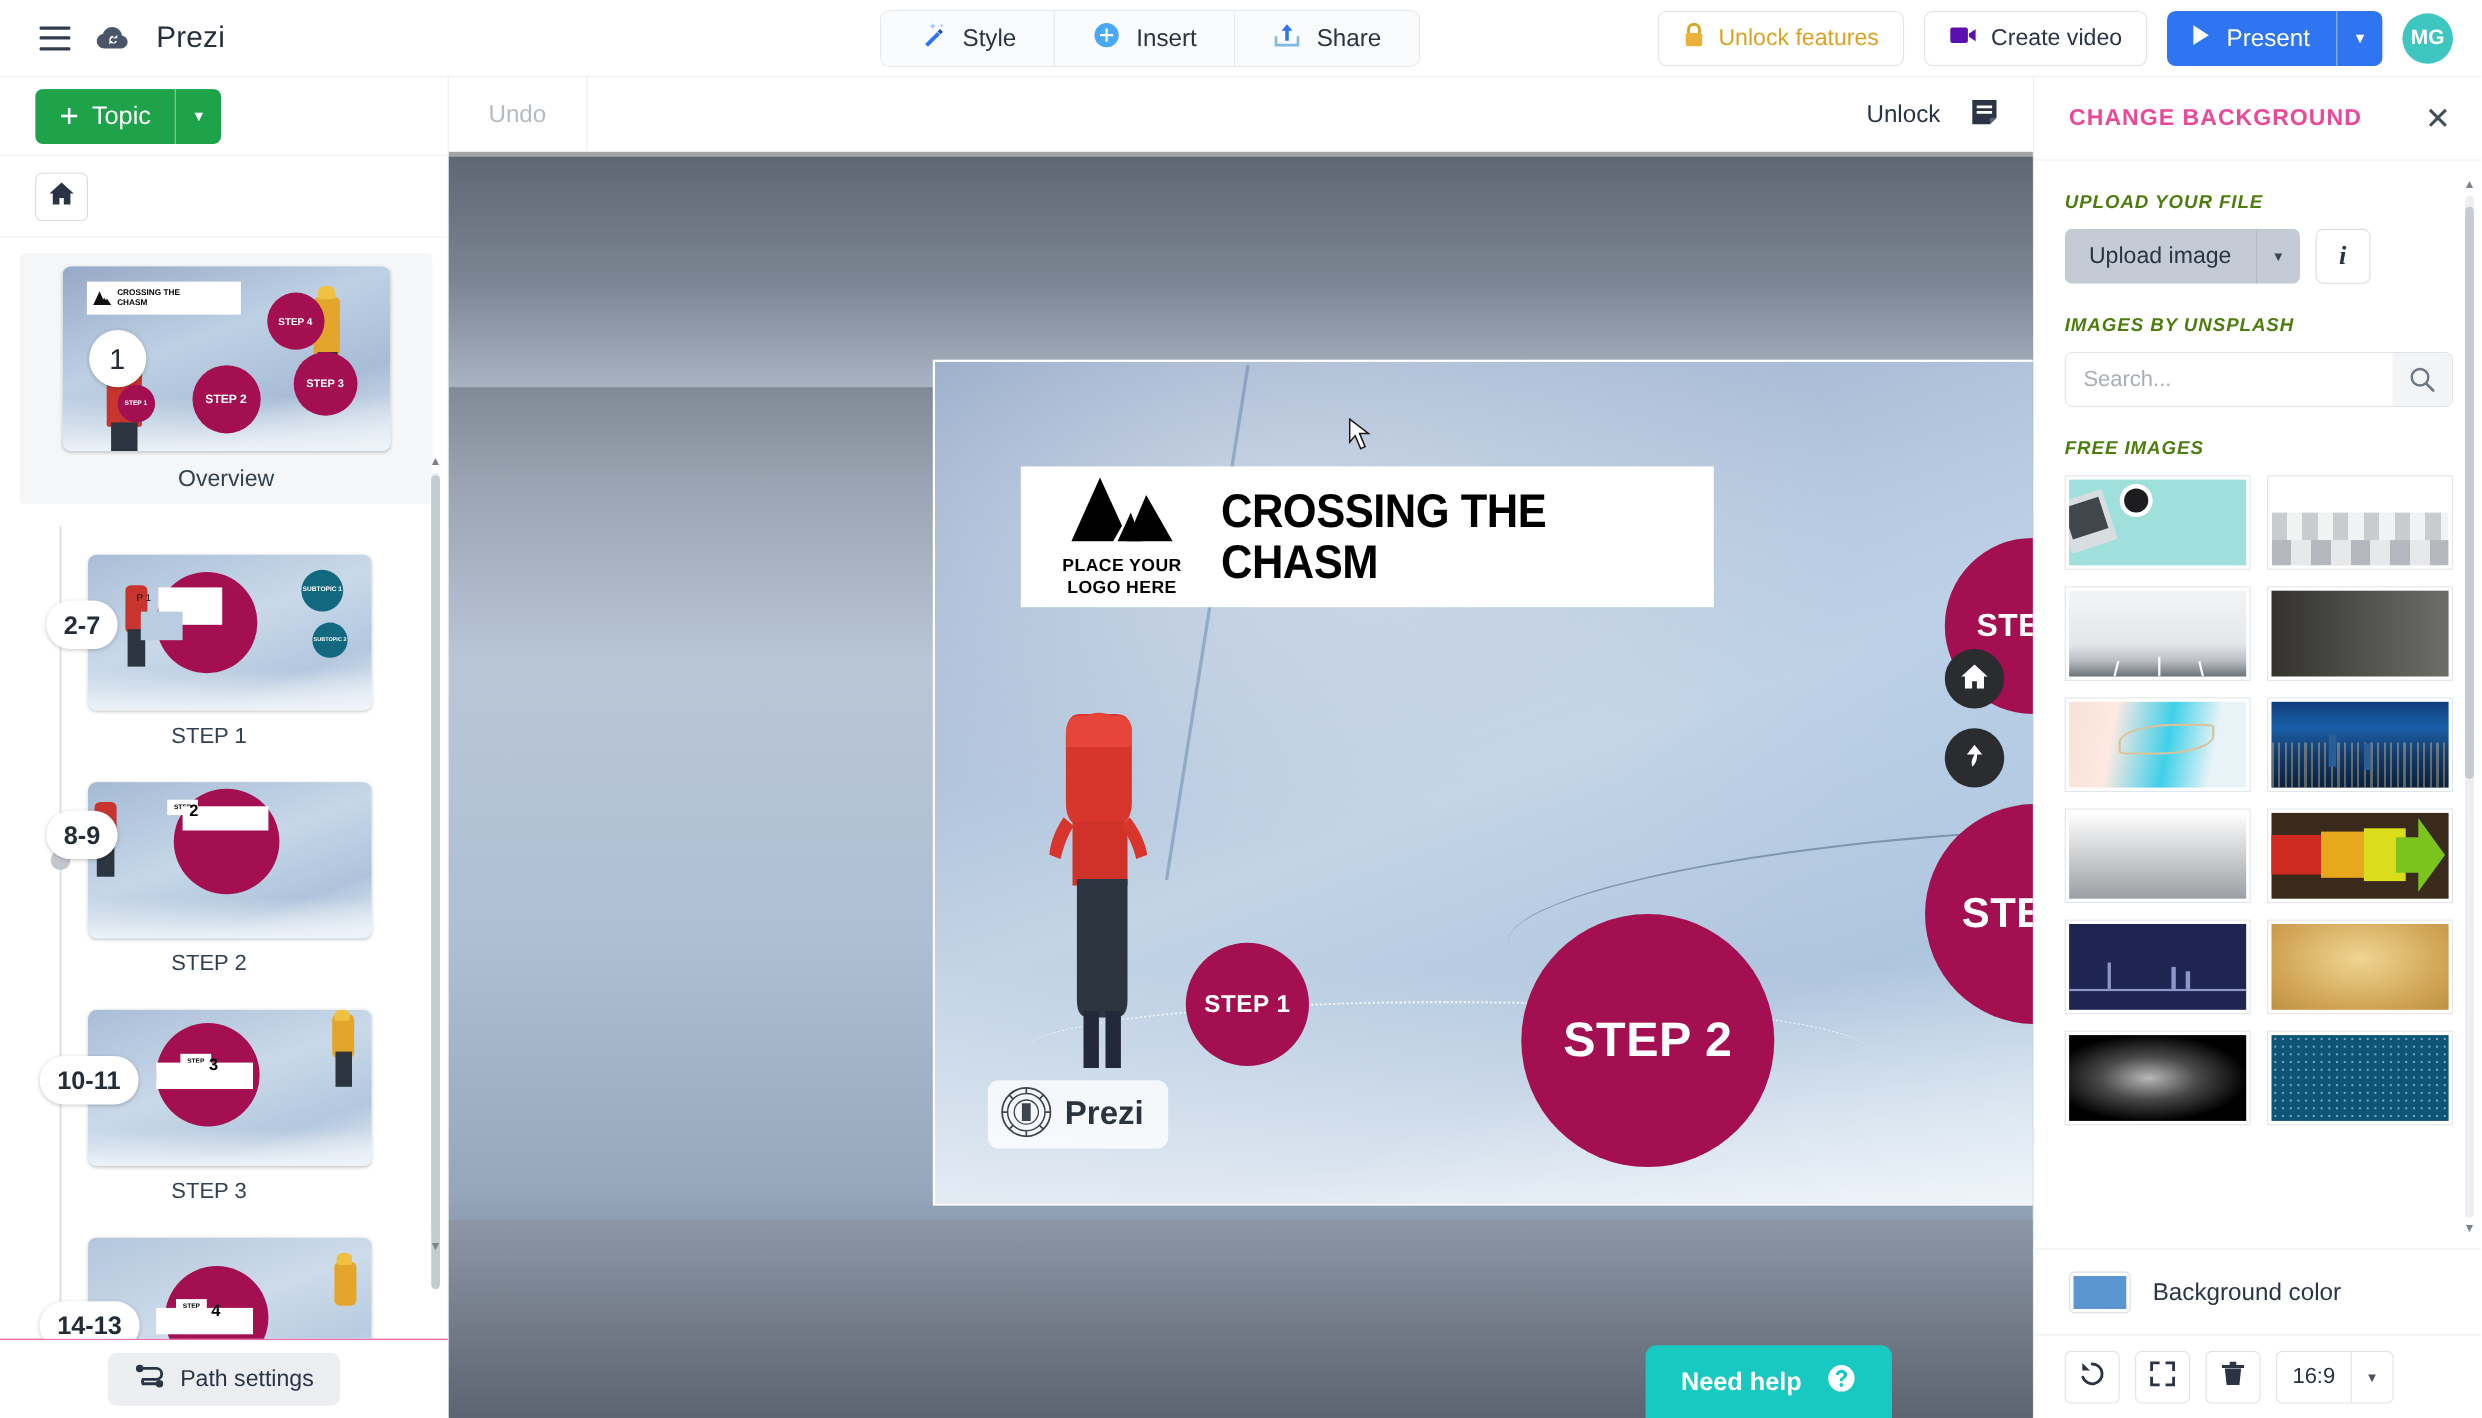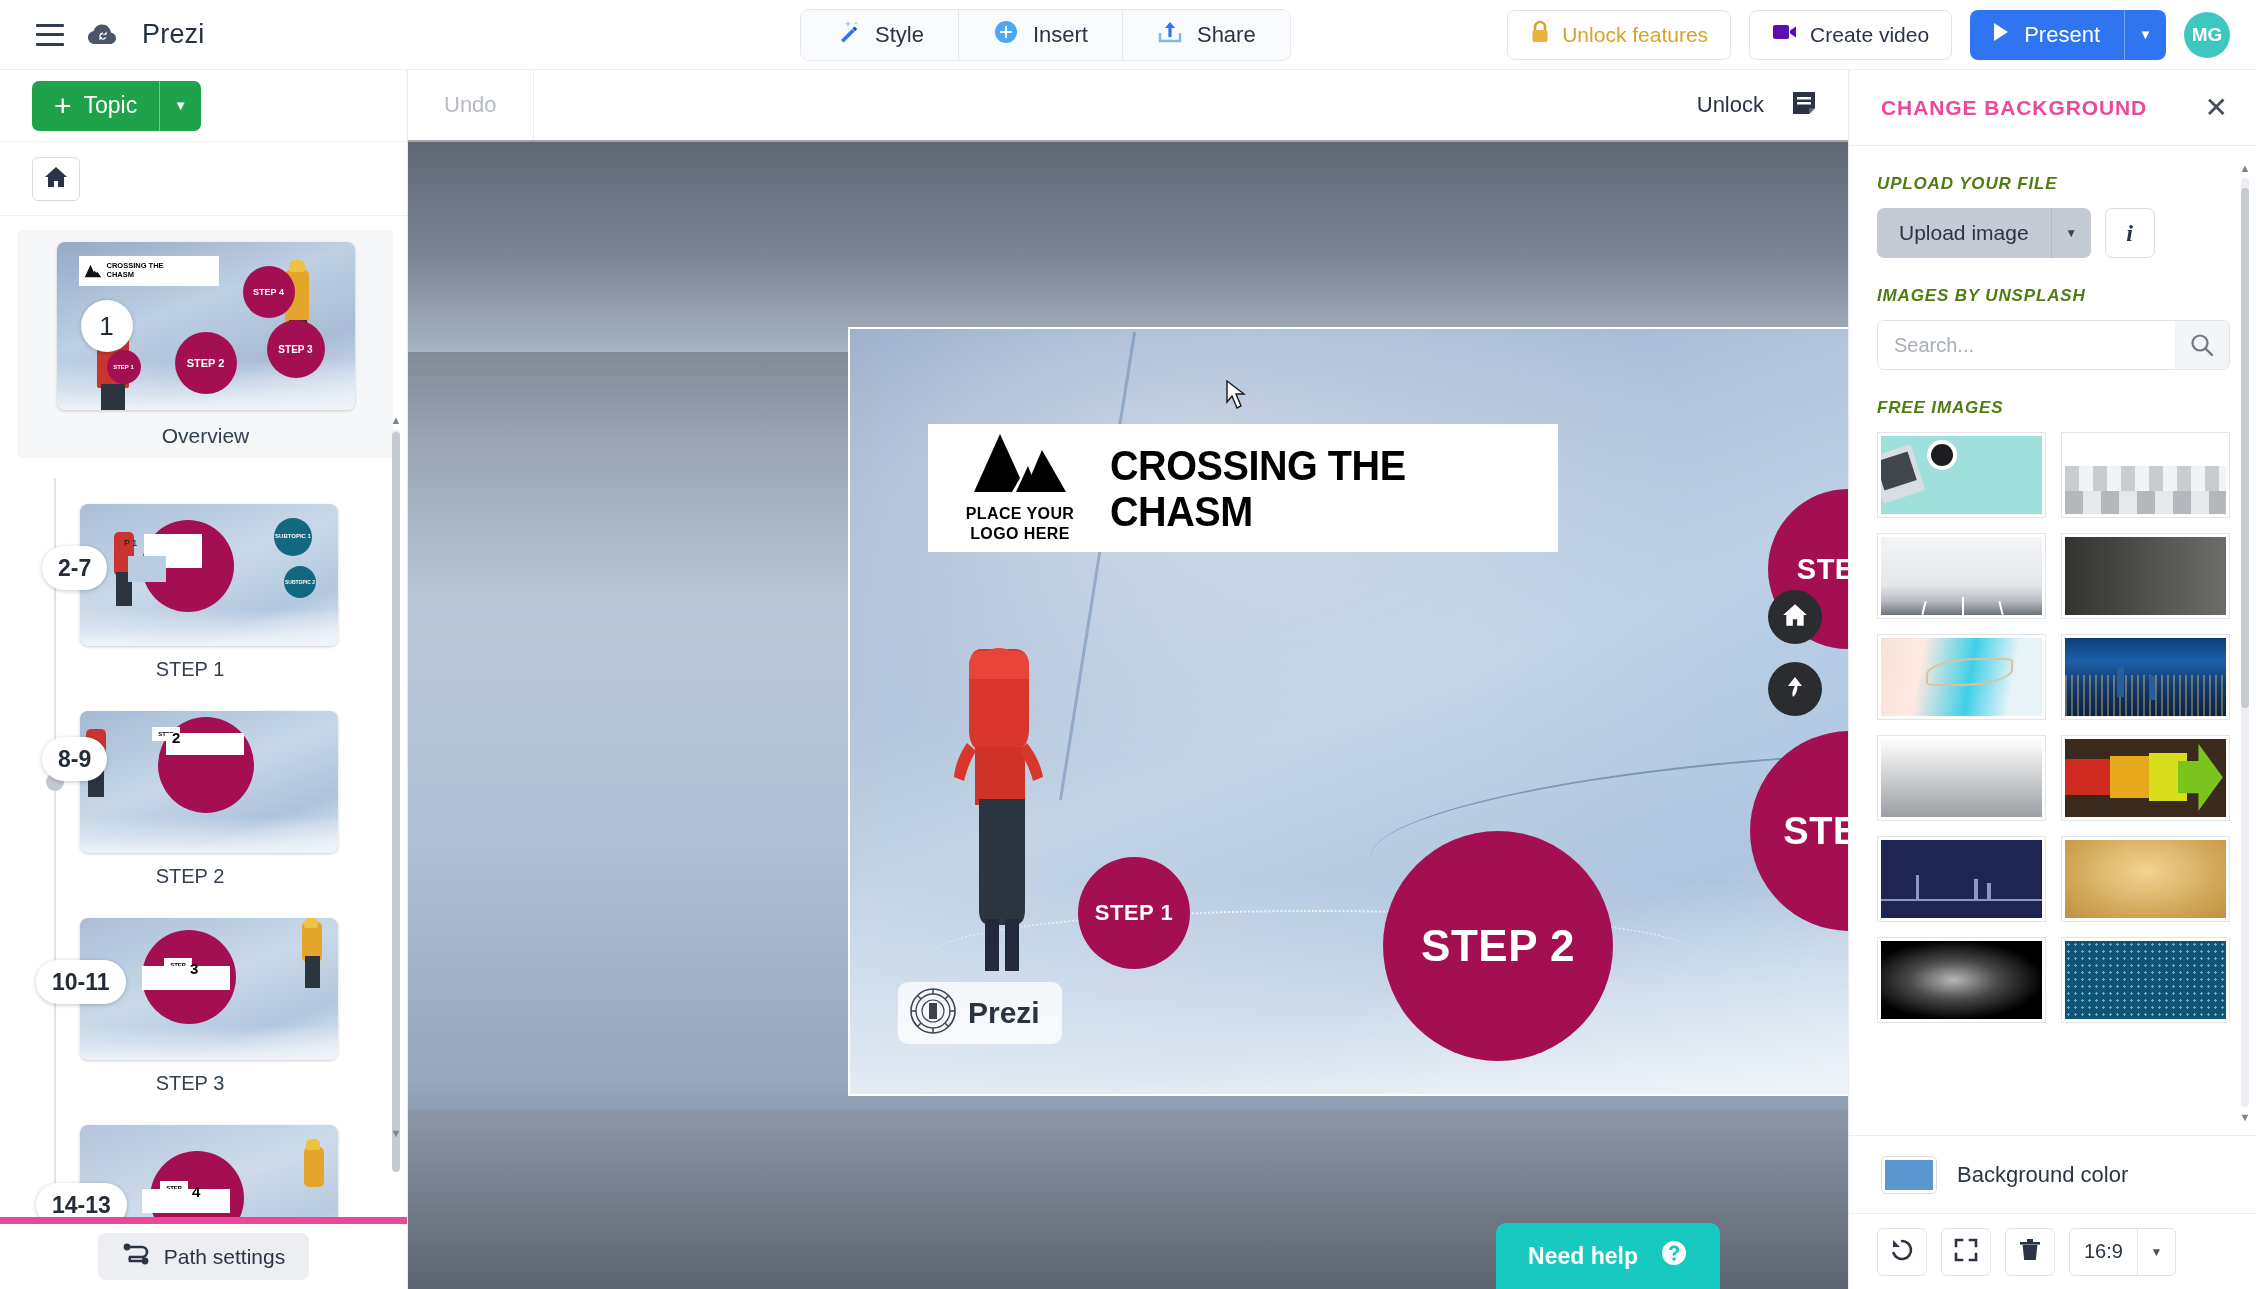--- a/index.html
+++ b/index.html
@@ -120,31 +120,31 @@
   }
   .badge-ov { width: 52px; height: 52px; border-radius: 50%; left: 24px; top: 58px; font-size: 26px; font-weight: normal; }
   .badge-range { height: 44px; padding: 0 16px; left: -38px; top: 44px; }
 
   
   .lp-scroll { position: absolute; right: 4px; top: 196px; width: 14px; bottom: 76px; }
   .lp-scroll .arrow-up, .lp-scroll .arrow-down { width: 14px; height: 16px; display: flex; align-items: center; justify-content: center; color: #7b838d; font-size: 11px; cursor: pointer; }
   .lp-scroll .track { position: absolute; top: 18px; bottom: 18px; left: 3px; width: 8px; background: #eceef1; border-radius: 4px; }
   .lp-scroll .thumbbar { position: absolute; top: 20px; left: 3px; width: 8px; height: 740px; background: #c6cbd1; border-radius: 4px; cursor: pointer; }
 
-  .lp-bottom { height: 72px; border-top: 7px solid #ec4899; display: flex; align-items: center; justify-content: center; background: #fff; }
+  .lp-bottom { height: 72px; border-top: 1px solid #ec4899; display: flex; align-items: center; justify-content: center; background: #fff; }
   .path-settings {
     display: flex; align-items: center; gap: 14px; background: #eceef1;
     border-radius: 8px; padding: 10px 24px; font-size: 21px; color: #2b3445; cursor: pointer;
   }
 
   
   .canvas-col { flex: 1; display: flex; flex-direction: column; min-width: 0; position: relative; }
   .canvas-toolbar {
     height: 72px; background: #fff; display: flex; align-items: center;
-    border-bottom: 2px solid #a3a3a3; position: relative; z-index: 20;
+    border-bottom: 4px solid #a3a3a3; position: relative; z-index: 20;
   }
   .undo-btn { font-size: 22px; color: #b6bbc2; padding: 0 36px; height: 100%; display: flex; align-items: center; border-right: 1px solid #ededf0; cursor: default; }
   .ct-right { margin-left: auto; display: flex; align-items: center; gap: 26px; padding-right: 30px; }
   .layout-btn { font-size: 22px; color: #2b3445; cursor: pointer; }
   .notes-btn { cursor: pointer; display: flex; align-items: center; }
 
   .canvas {
     flex: 1; position: relative; overflow: hidden;
     background: linear-gradient(180deg, #6e7687 0%, #79828f 16%, #9aa4b2 26%, #b9c6d6 40%, #aebfd4 62%, #96a6bb 82%, #5d6471 100%);
   }

